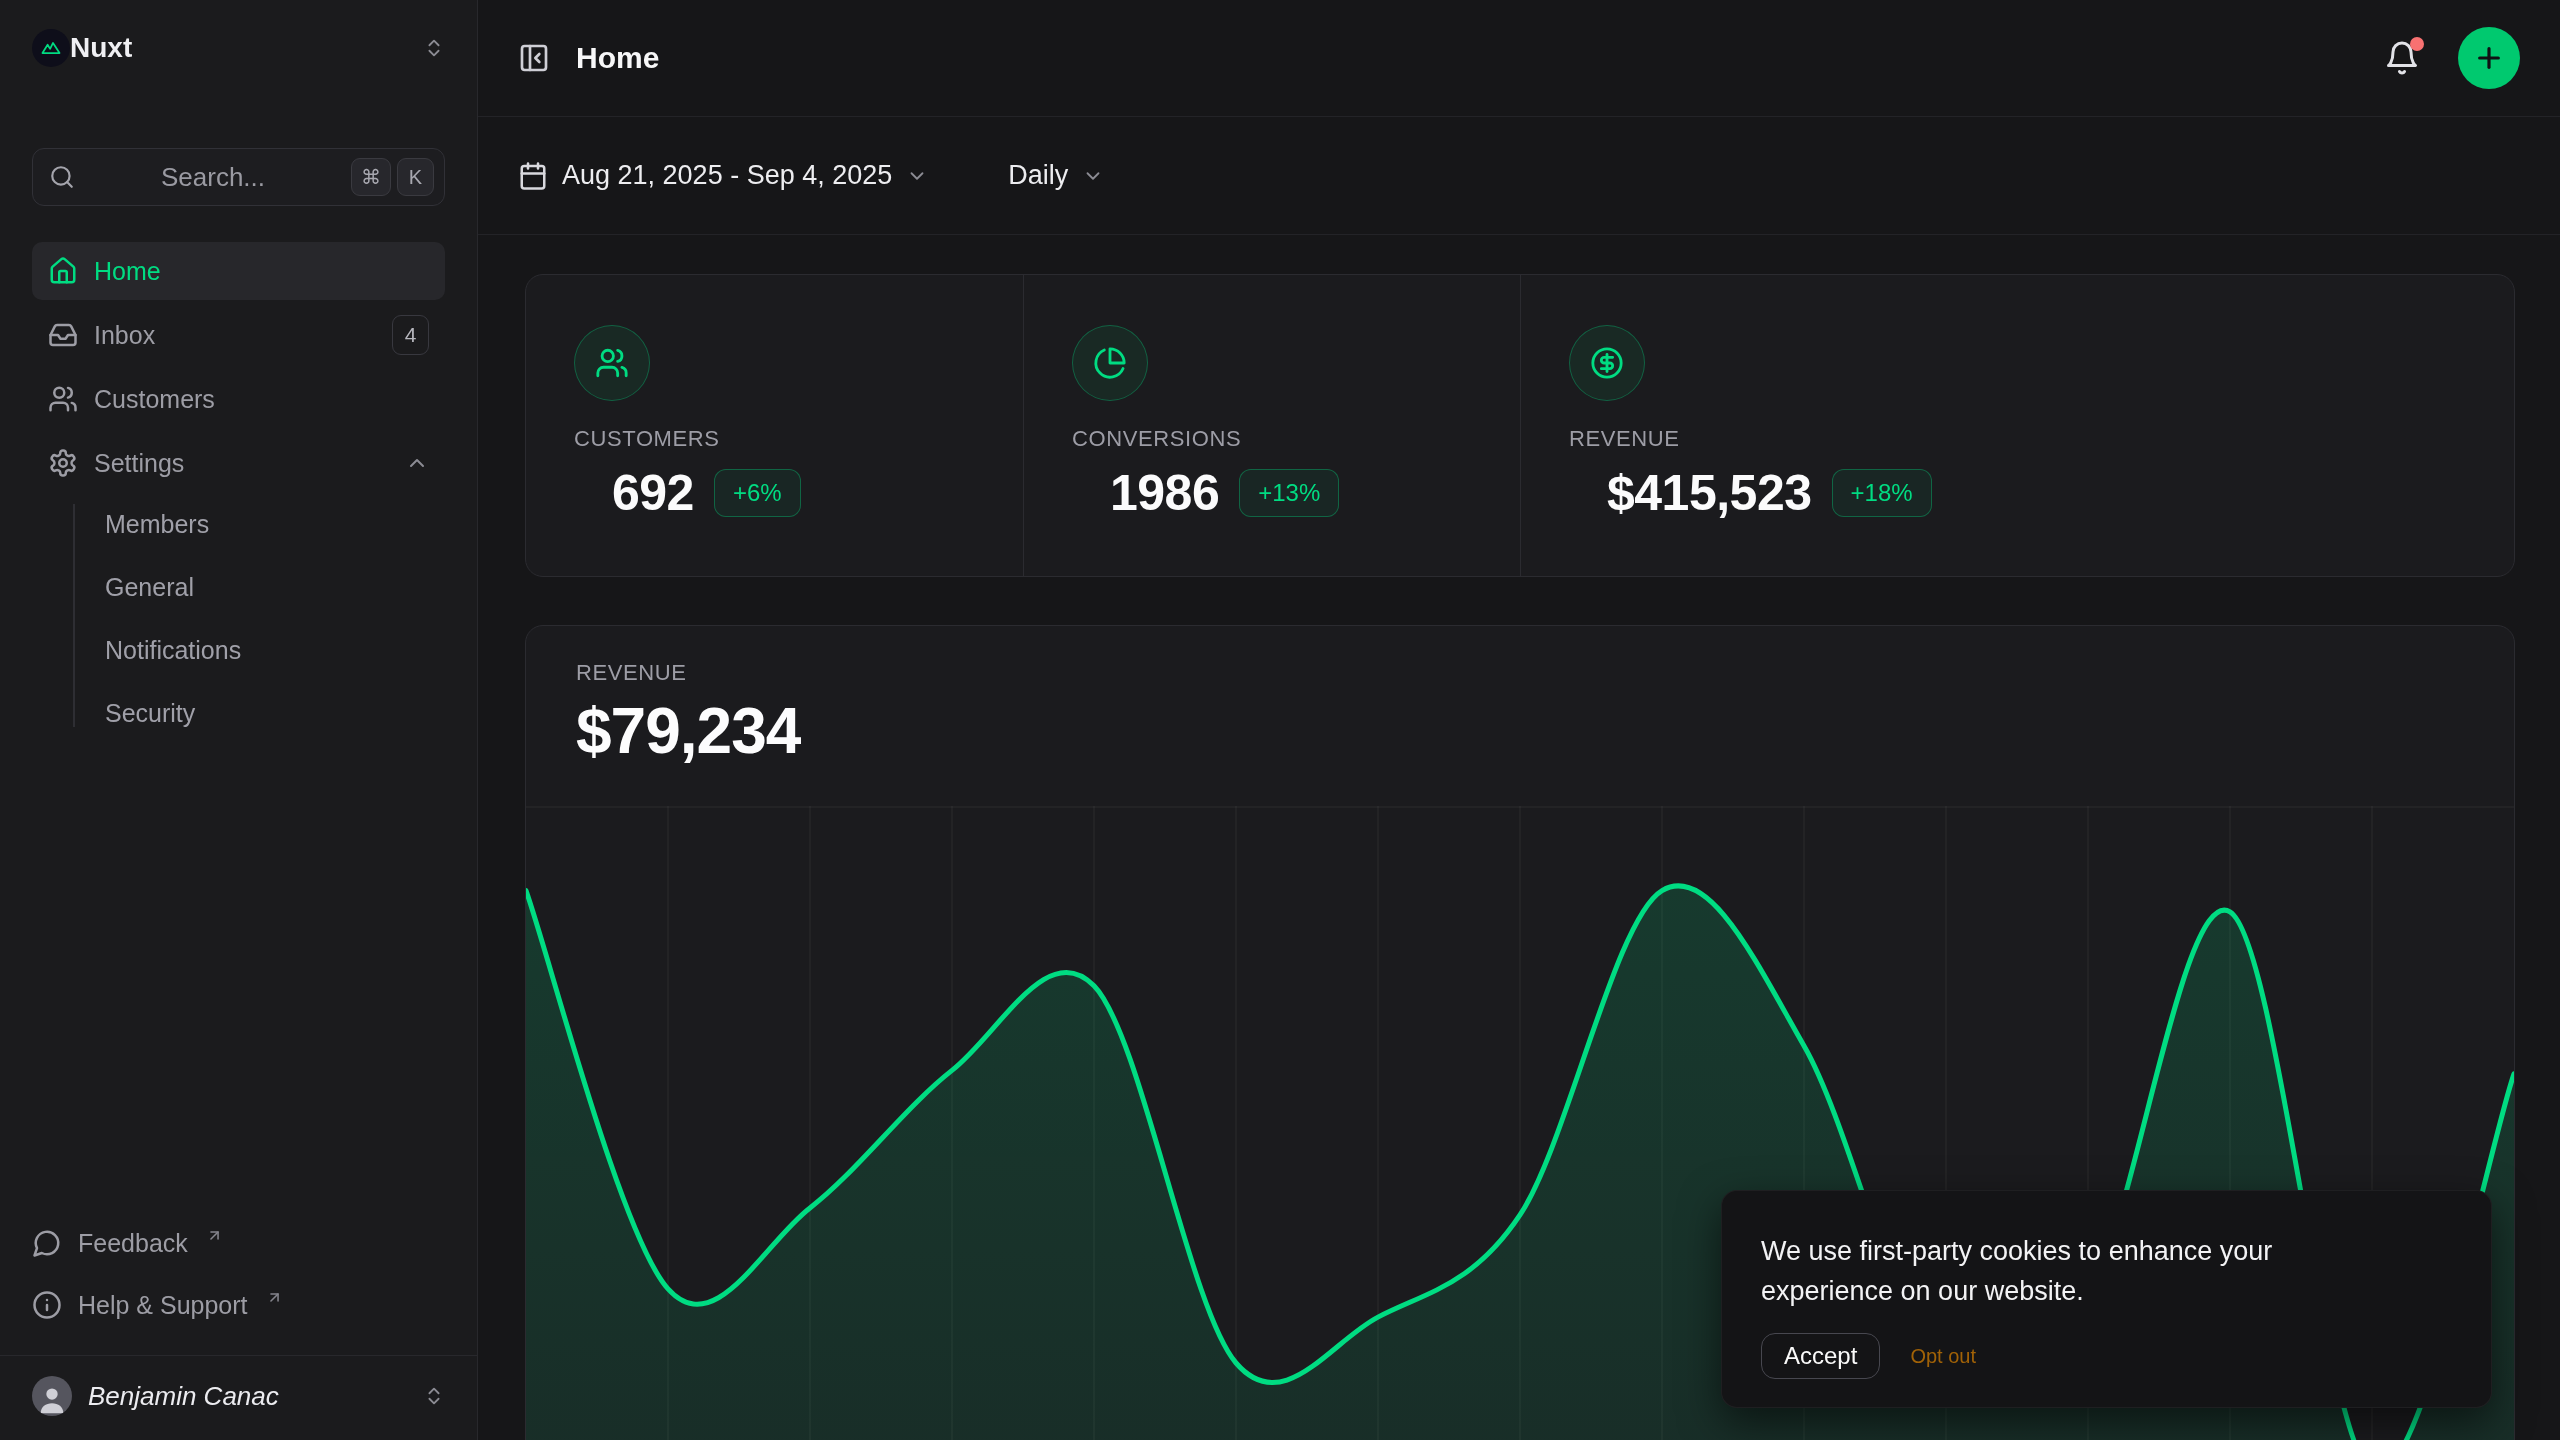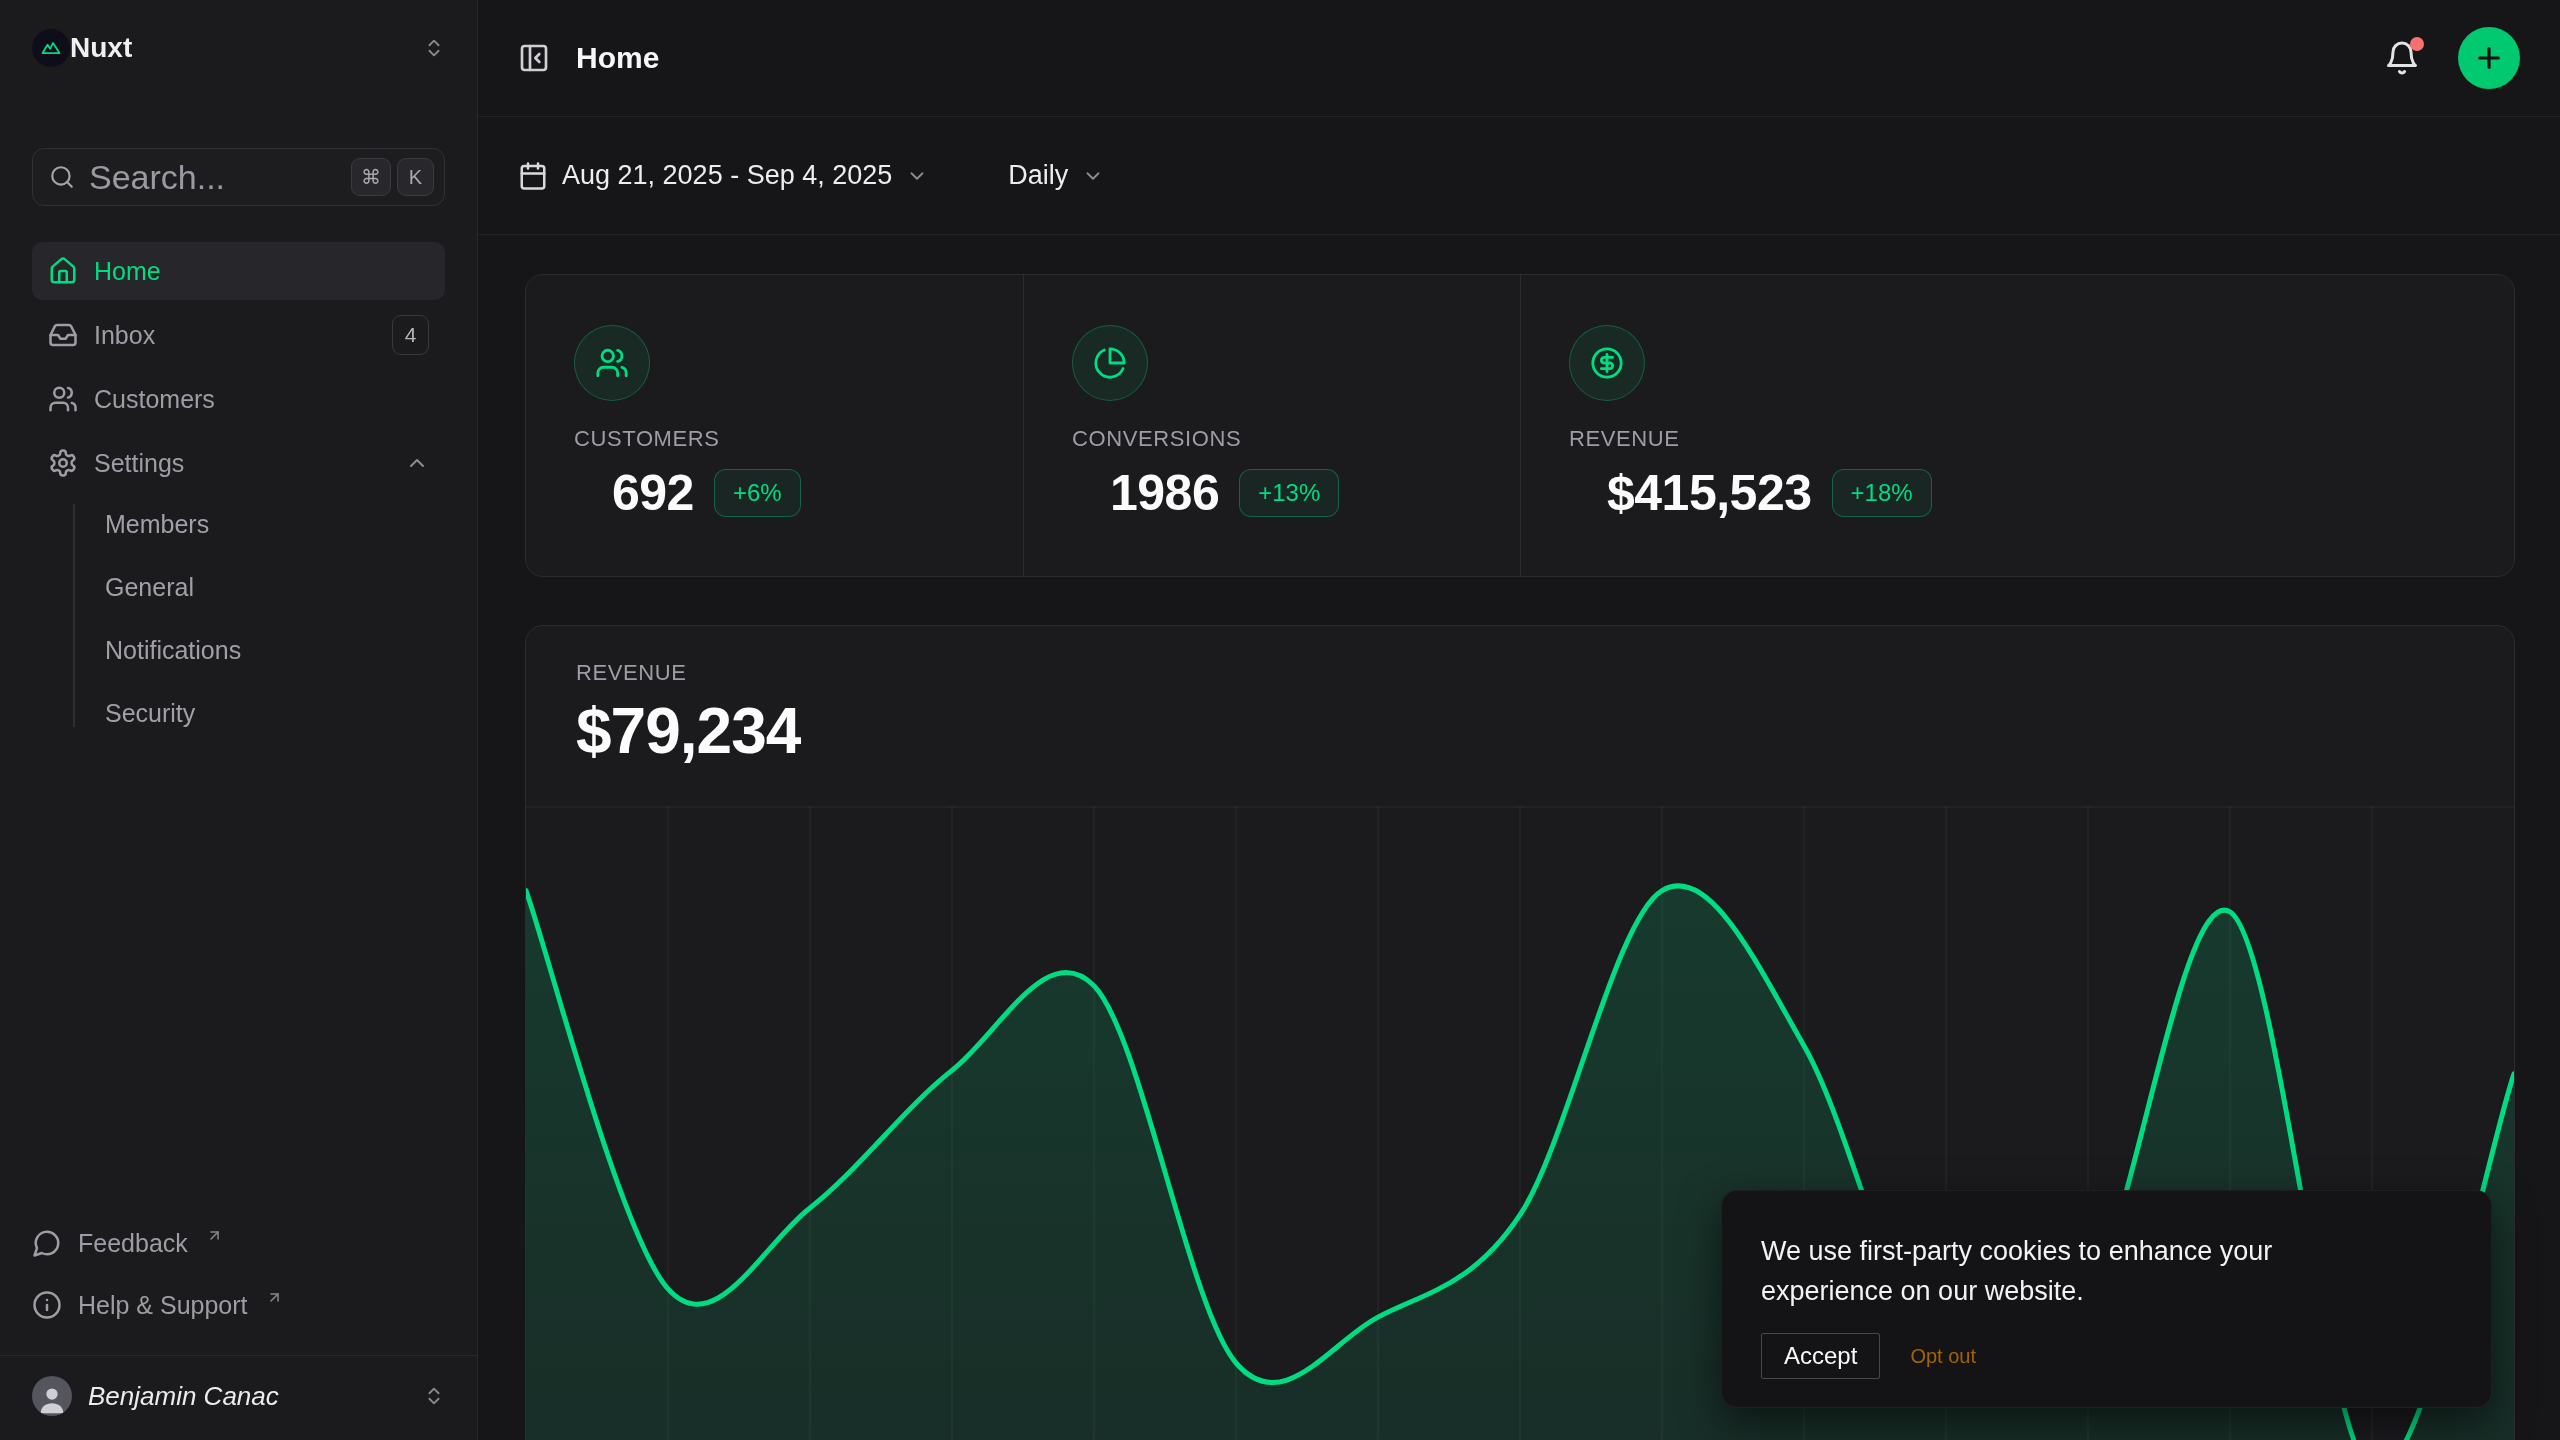--- a/index.html
+++ b/index.html
@@ -13,21 +13,21 @@
   .logo-row { margin-top:24px; height:48px; display:flex; align-items:center; gap:0; }
   .logo-badge { width:38px; height:38px; border-radius:50%; background:#0e0e1a;
                 display:flex; align-items:center; justify-content:center; color:#00dc82; }
   .brand-name { font-size:28px; font-weight:600; color:#f0f0f3; }
   .chev-updown { margin-left:auto; color:#8b8b93; display:flex; }
 
   .search-box { margin-top:76px; height:58px; border-radius:12px; border:1px solid #313137;
                 background:#1d1d20; display:flex; align-items:center; gap:14px; padding:0 10px 0 16px; }
   .search-box .sicon { color:#a4a4ac; display:flex; }
   .search-box input { flex:1; min-width:0; background:transparent; border:none; outline:none;
-                      color:#d946ef; font-size:34px; font-family:inherit; }
+                      color:#d946ef; font-size:26px; font-family:inherit;text-align:center; }
   .search-box input::placeholder { color:#9a9aa2; }
   .kbds { display:flex; gap:6px; }
   kbd { min-width:37px; height:38px; padding:0 9px; border-radius:9px; background:#27272c;
         border:1px solid #3a3a40; color:#a8a8b0; font-size:20px; display:flex;
         align-items:center; justify-content:center; font-family:inherit; }
 
   nav { margin-top:36px; }
   .nav-item { height:58px; border-radius:10px; padding:0 16px; display:flex; align-items:center;
               gap:16px; font-size:25px; font-weight:500; color:#9d9da5; margin-bottom:6px; cursor:pointer; }
   .nav-item .nicon { display:flex; }
@@ -98,21 +98,21 @@
   .rev-value { margin-top:8px; font-size:64px; font-weight:700; color:#fcfcfd; letter-spacing:-1px; }
   .plot { width:100%; height:705px; }
   .plot svg { display:block; width:100%; height:705px; }
 
   
   .cookie-banner { position:absolute; left:1721px; top:1190px; width:771px; height:218px;
                    background:#141416; border:1px solid rgba(255,255,255,.05); border-radius:16px;
                    padding:40px 40px 0 39px; box-shadow:0 14px 40px rgba(0,0,0,.55); }
   .cookie-msg { font-size:27px; line-height:40px; color:#f3f3f5; max-width:640px; }
   .banner-actions { margin-top:22px; display:flex; align-items:center; gap:14px; }
-  .accept-btn { border:1.5px solid #47474f; border-radius:2px; padding:8px 22px; font-size:24px;
+  .accept-btn { border:1.5px solid #47474f; border-radius:14px; padding:8px 22px; font-size:24px;
                 font-weight:500; color:#fafafa; background:transparent; font-family:inherit; cursor:pointer; }
   .optout-btn { border:none; background:none; padding:8px 16px; font-size:20px; font-weight:500;
                 color:#a16207; font-family:inherit; cursor:pointer; }
 </style>
 </head>
 <body>
 
 <div class="app">
 
   <aside class="sidebar">

